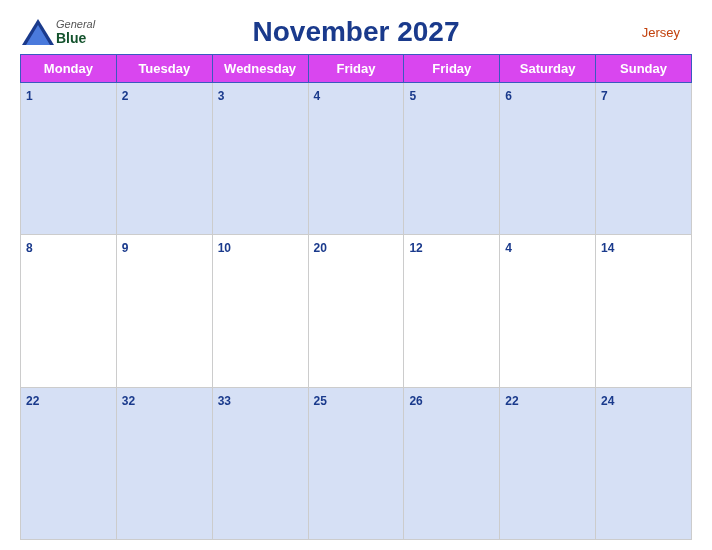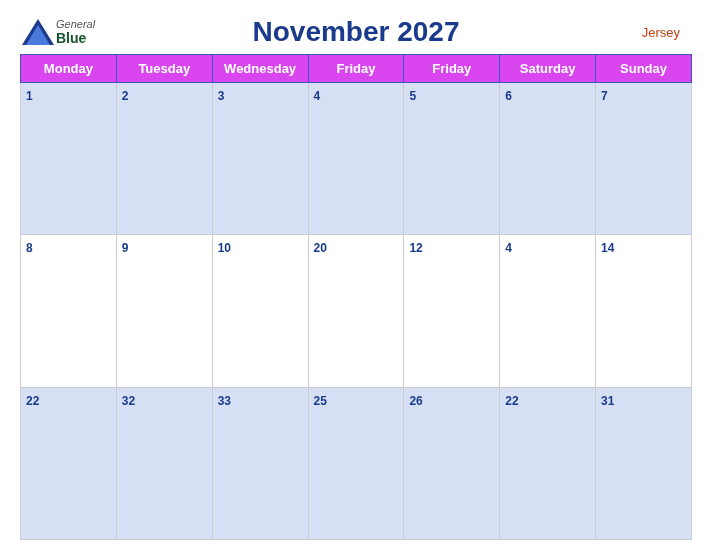--- a/index.html
+++ b/index.html
@@ -158,16 +158,16 @@
         <td><span class="day-num">4</span></td>
         <td><span class="day-num">14</span></td>
       </tr>
       <tr>
         <td><span class="day-num">22</span></td>
         <td><span class="day-num">32</span></td>
         <td><span class="day-num">33</span></td>
         <td><span class="day-num">25</span></td>
         <td><span class="day-num">26</span></td>
         <td><span class="day-num">22</span></td>
-        <td><span class="day-num">31</span></td>
+        <td><span class="day-num">24</span></td>
       </tr>
     </tbody>
 </table>
 
 </body></html>

